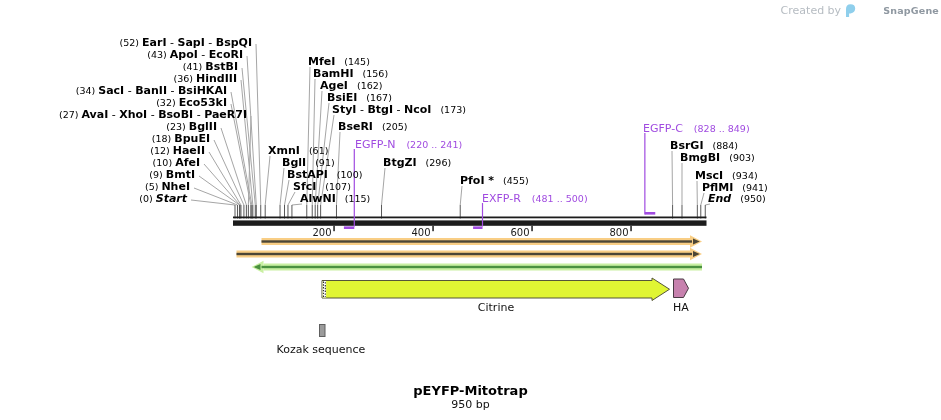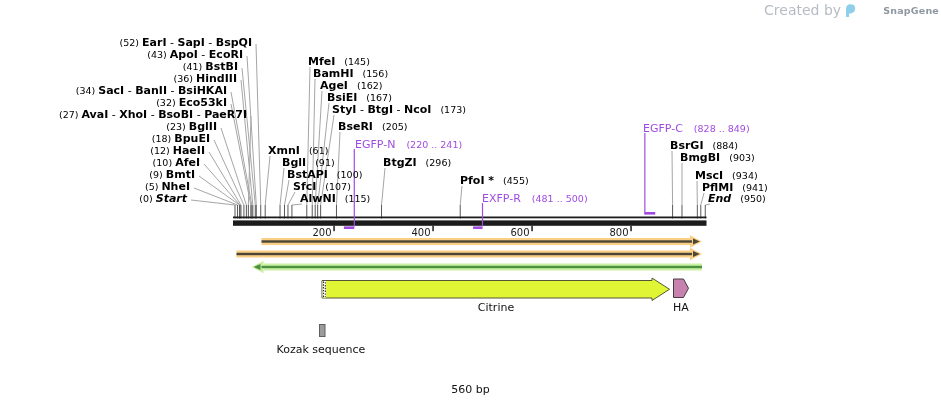--- a/index.html
+++ b/index.html
@@ -1,19 +1,19 @@
 <!DOCTYPE html>
 <html><head>
 <meta charset="utf-8">
 <style>
   html,body{margin:0;padding:0;background:#fff;}
   .page{position:relative;width:941px;height:420px;background:#fff;overflow:hidden;
         font-family:"DejaVu Sans","Liberation Sans",sans-serif;}
   .watermark{position:absolute;top:3px;right:2px;display:flex;align-items:center;gap:4px;height:14px;}
-  .watermark .created{font-size:14px;color:#b6bcc2;}
+  .watermark .created{font-size:11px;color:#b6bcc2;}
   .watermark .brand{font-size:9.5px;font-weight:600;color:#8f98a1;letter-spacing:.2px;margin-left:23px;}
   #map{position:absolute;left:0;top:0;}
   .title-block{position:absolute;left:0;right:0;top:384px;text-align:center;line-height:1.15;}
   .plasmid-name{font-size:13px;font-weight:bold;color:#000;}
   .plasmid-length{font-size:11px;color:#111;}
 </style>
 </head>
 <body>
 
 <div class="page">
@@ -179,15 +179,16 @@
         <text x="460" y="184" text-anchor="start" font-size="11" font-weight="bold" fill="#000000"><tspan>PfoI *</tspan><tspan font-size="9.5" font-weight="normal" font-style="normal" dx="9">(455)</tspan></text>
         <text x="670" y="149" text-anchor="start" font-size="11" font-weight="bold" fill="#000000"><tspan>BsrGI</tspan><tspan font-size="9.5" font-weight="normal" font-style="normal" dx="9">(884)</tspan></text>
         <text x="680" y="161" text-anchor="start" font-size="11" font-weight="bold" fill="#000000"><tspan>BmgBI</tspan><tspan font-size="9.5" font-weight="normal" font-style="normal" dx="9">(903)</tspan></text>
         <text x="695" y="179" text-anchor="start" font-size="11" font-weight="bold" fill="#000000"><tspan>MscI</tspan><tspan font-size="9.5" font-weight="normal" font-style="normal" dx="9">(934)</tspan></text>
         <text x="702" y="191" text-anchor="start" font-size="11" font-weight="bold" fill="#000000"><tspan>PflMI</tspan><tspan font-size="9.5" font-weight="normal" font-style="normal" dx="9">(941)</tspan></text>
         <text x="708" y="202" text-anchor="start" font-size="11" font-weight="bold" fill="#000000"><tspan font-style="italic">End</tspan><tspan font-size="9.5" font-weight="normal" font-style="normal" dx="9">(950)</tspan></text>
       </g>
   </svg>
 
   <div class="title-block">
-    <div class="plasmid-length">560 bp</div>
+    <div class="plasmid-name">pEYFP-Mitotrap</div>
+    <div class="plasmid-length">950 bp</div>
   </div>
 </div>
 
 </body></html>

